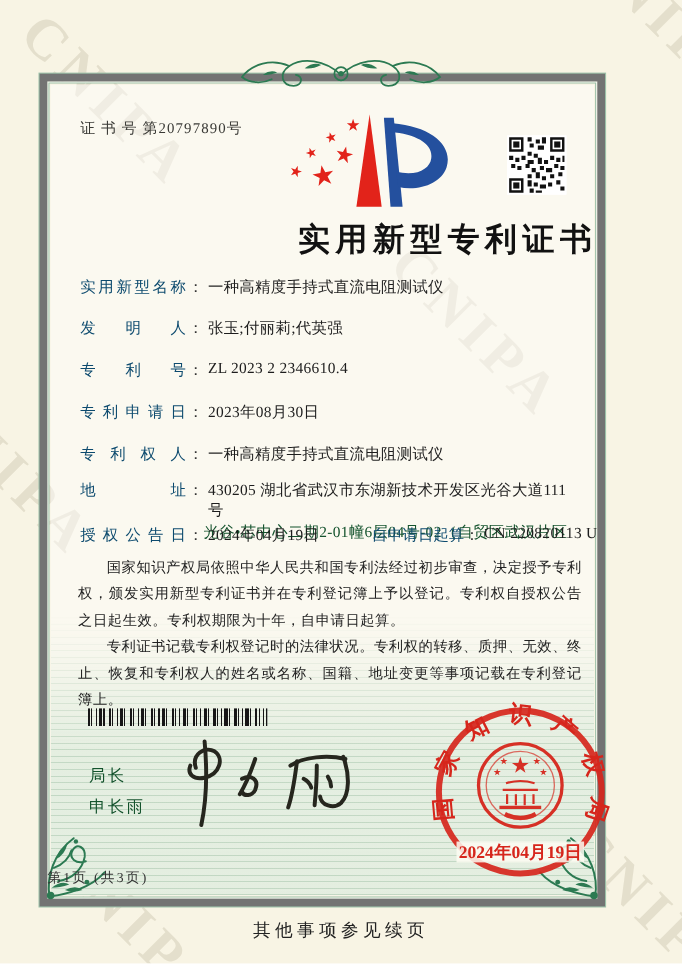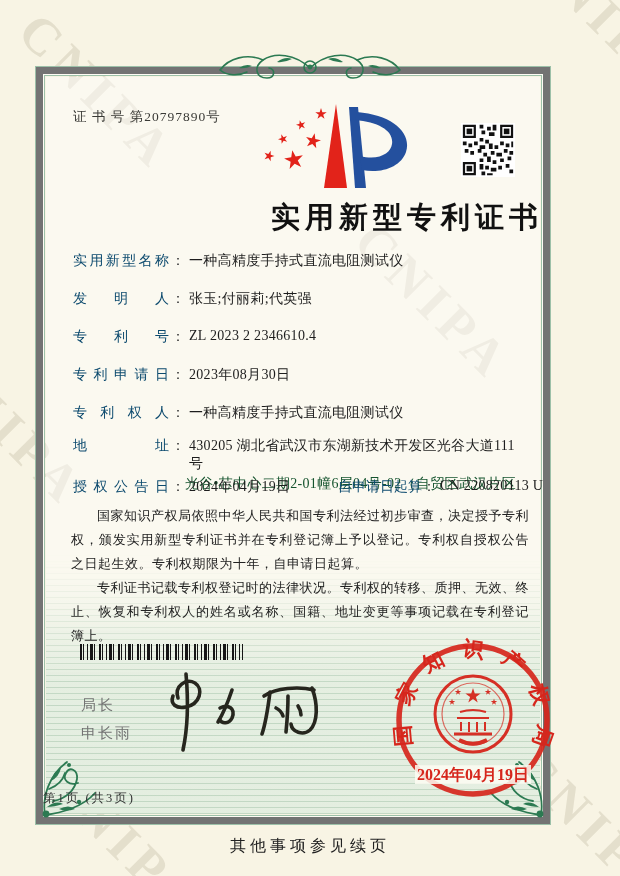--- a/index.html
+++ b/index.html
@@ -57,21 +57,21 @@
 
   
   .barcode { position:absolute; left:37px; top:570px; width:163px; height:16px; z-index:5;
      background:repeating-linear-gradient(90deg,
        #161616 0 2px, rgba(0,0,0,0) 2px 3px, #161616 3px 4px, rgba(0,0,0,0) 4px 7px,
        #161616 7px 8px, rgba(0,0,0,0) 8px 10px, #161616 10px 13px, rgba(0,0,0,0) 13px 14px,
        #161616 14px 15px, rgba(0,0,0,0) 15px 19px); }
 
   
   .officer { position:absolute; left:38px; z-index:6; font-family:Liberation Serif, serif;
-             font-size:15px; color:#737373; letter-spacing:2px; }
+             font-size:15px; color:#14532d; letter-spacing:2px; }
   .officer.title-line{top:622px;} .officer.name-line{top:650px;}
   .signature { position:absolute; left:105px; top:592px; z-index:6; }
 
   
   .seal { position:absolute; left:342px; top:558px; z-index:7; }
 
   
   .page-num { position:absolute; left:0; bottom:10px; width:100%; text-align:left; z-index:6;
               font-size:12.5px; letter-spacing:2px; color:#333; }
   .foot-note { position:absolute; left:0; top:836px; width:100%; text-align:center; z-index:2;

